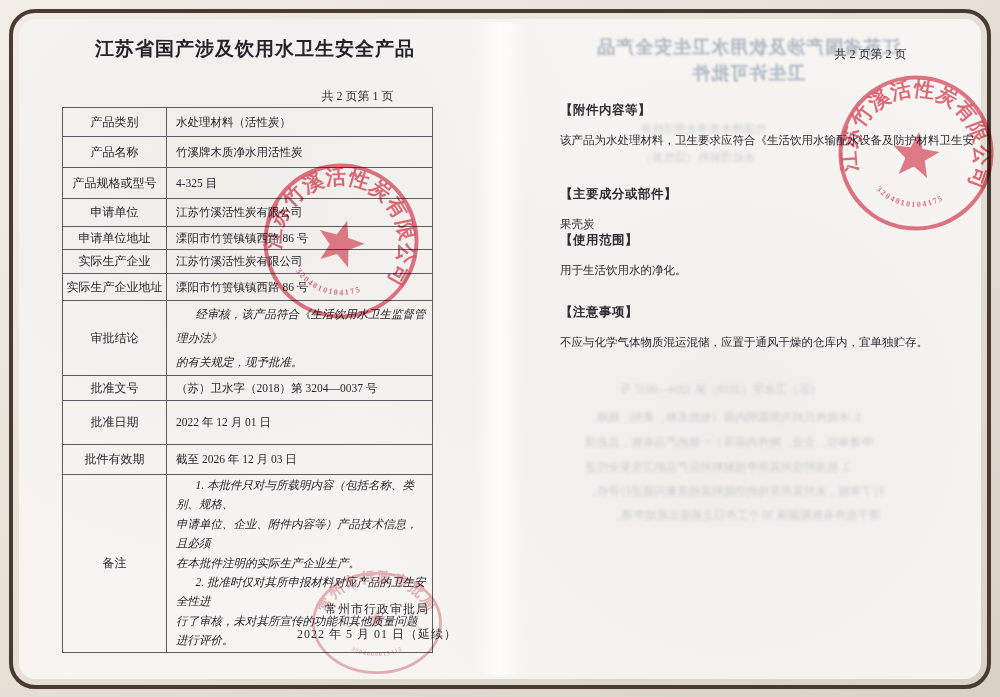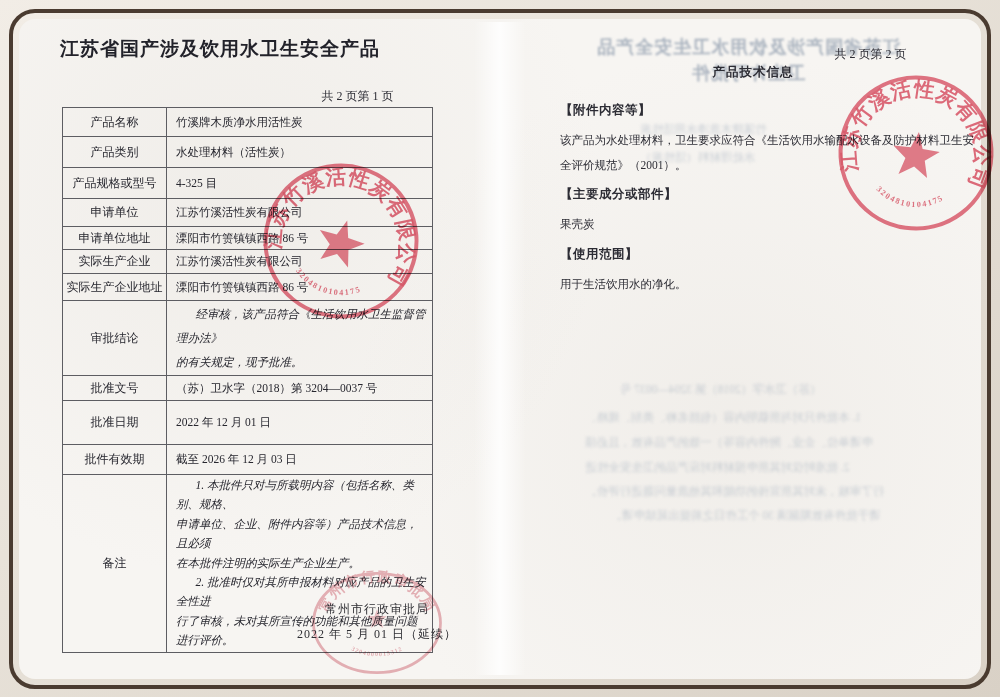--- a/index.html
+++ b/index.html
@@ -22,21 +22,21 @@
       radial-gradient(circle at 74% 62%, rgba(210,204,195,.18), transparent 46%),
       #f7f5f2;
   }
   .gutter {
     position:absolute; left:474px; top:22px; width:52px; bottom:22px;
     background:linear-gradient(to right, rgba(255,255,255,0), rgba(255,255,255,.85), rgba(255,255,255,0));
   }
   .txt { position:absolute; white-space:nowrap; }
 
   
-  .p1-title { left:60px; width:390px; font-size:19px; font-weight:bold; letter-spacing:1px; color:#22222a; }
+  .p1-title { left:60px; width:390px; text-align:center; font-size:19px; font-weight:bold; letter-spacing:1px; color:#22222a; }
   #p1-title-1 { top:36px; }
   #p1-title-2 { top:63px; }
   .page-ind { font-size:12px; text-align:center; color:#2c2c34; }
   #p1-ind { left:280px; width:155px; top:88px; }
 
   #approval-table {
     position:absolute; left:62px; top:107px; width:371px;
     border-collapse:collapse; table-layout:fixed;
   }
   #approval-table td { border:1px solid #5d5d62; vertical-align:middle; }
@@ -57,21 +57,21 @@
   .issuer-line { width:240px; text-align:center; font-size:12px; letter-spacing:1px; color:#2e2e33; z-index:6; }
   #issuer-name { left:257px; top:601px; }
   #issue-date  { left:257px; top:626px; }
 
   
   #p2-ind { left:793px; width:155px; top:46px; }
   #p2-heading { left:553px; width:400px; top:64px; text-align:center; font-size:12.5px; font-weight:bold; letter-spacing:1px; }
   .section { position:absolute; left:560px; width:398px; }
   .section .sec-title { font-size:12.5px; font-weight:bold; margin-bottom:9px; letter-spacing:.5px; }
   .section p { font-size:11.5px; line-height:25px; white-space:nowrap; }
-  #sec-0 { top:102px; } #sec-1 { top:186px; } #sec-2 { top:246px; } #sec-3 { top:304px; }
+  #sec-0 { top:102px; } #sec-1 { top:186px; } #sec-2 { top:232px; } #sec-3 { top:304px; }
 
   
   .ghost { position:absolute; transform:scaleX(-1); pointer-events:none; }
   .ghost-title { width:390px; left:553px; text-align:center; font-size:18px; font-weight:bold; letter-spacing:1px;
                  color:rgba(110,128,152,.55); filter:blur(1px); }
   #ghost-t1 { top:35px; } #ghost-t2 { top:61px; }
   .ghost-line { font-size:11.5px; color:rgba(118,138,160,.34); filter:blur(1.6px); white-space:nowrap; }
 
   
   .seal { position:absolute; mix-blend-mode:multiply; z-index:5; }
@@ -87,26 +87,26 @@
   <div class="frame-outer"></div>
   <div class="frame-inner"></div>
   <div class="gutter"></div>
 
   <div class="txt p1-title" id="p1-title-1">江苏省国产涉及饮用水卫生安全产品</div>
   <div class="txt page-ind" id="p1-ind">共 2 页第 1 页</div>
 
   <table id="approval-table">
     <tbody>
         <tr>
+      <td class="lab">产品类别</td>
+      <td class="val">水处理材料（活性炭）</td>
+    </tr>
+    <tr>
       <td class="lab">产品名称</td>
       <td class="val">竹溪牌木质净水用活性炭</td>
-    </tr>
-    <tr>
-      <td class="lab">产品类别</td>
-      <td class="val">水处理材料（活性炭）</td>
     </tr>
     <tr>
       <td class="lab">产品规格或型号</td>
       <td class="val">4-325 目</td>
     </tr>
     <tr>
       <td class="lab">申请单位</td>
       <td class="val">江苏竹溪活性炭有限公司</td>
     </tr>
     <tr>
@@ -153,34 +153,36 @@
   </tbody>
     </table>
 
   <div class="txt issuer-line" id="issuer-name">常州市行政审批局</div>
   <div class="txt issuer-line" id="issue-date">2022 年 5 月 01 日（延续）</div>
 
   <div class="ghost ghost-title" id="ghost-t1">江苏省国产涉及饮用水卫生安全产品</div>
   <div class="ghost ghost-title" id="ghost-t2">卫生许可批件</div>
 
   <div class="txt page-ind" id="p2-ind">共 2 页第 2 页</div>
-  <div class="txt" id="p2-heading">产品技术信息</div>
 
   <div class="section" id="sec-0">
     <div class="sec-title">【附件内容等】</div>
     <p>该产品为水处理材料，卫生要求应符合《生活饮用水输配水设备及防护材料卫生安</p>
-    <p>全评价规范》（2001）。</p>
   </div>
   <div class="section" id="sec-1">
     <div class="sec-title">【主要成分或部件】</div>
     <p>果壳炭</p>
   </div>
   <div class="section" id="sec-2">
     <div class="sec-title">【使用范围】</div>
     <p>用于生活饮用水的净化。</p>
+  </div>
+  <div class="section" id="sec-3">
+    <div class="sec-title">【注意事项】</div>
+    <p>不应与化学气体物质混运混储，应置于通风干燥的仓库内，宜单独贮存。</p>
   </div>
 
   <div class="ghost ghost-line" style="left:640px; top:122px;">竹溪牌木质净水用活性炭</div>
   <div class="ghost ghost-line" style="left:640px; top:150px;">水处理材料（活性炭）</div>
   <div class="ghost ghost-line" style="left:620px; top:382px;">（苏）卫水字（2018）第 3204—0037 号</div>
   <div class="ghost ghost-line" style="left:585px; top:410px;">1. 本批件只对与所载明内容（包括名称、类别、规格、</div>
   <div class="ghost ghost-line" style="left:585px; top:435px;">申请单位、企业、附件内容等）一致的产品有效，且必须</div>
   <div class="ghost ghost-line" style="left:585px; top:460px;">2. 批准时仅对其所申报材料对应产品的卫生安全性进</div>
   <div class="ghost ghost-line" style="left:585px; top:484px;">行了审核，未对其所宣传的功能和其他质量问题进行评价。</div>
   <div class="ghost ghost-line" style="left:610px; top:508px;">请于批件有效期届满 30 个工作日之前提出延续申请。</div>

